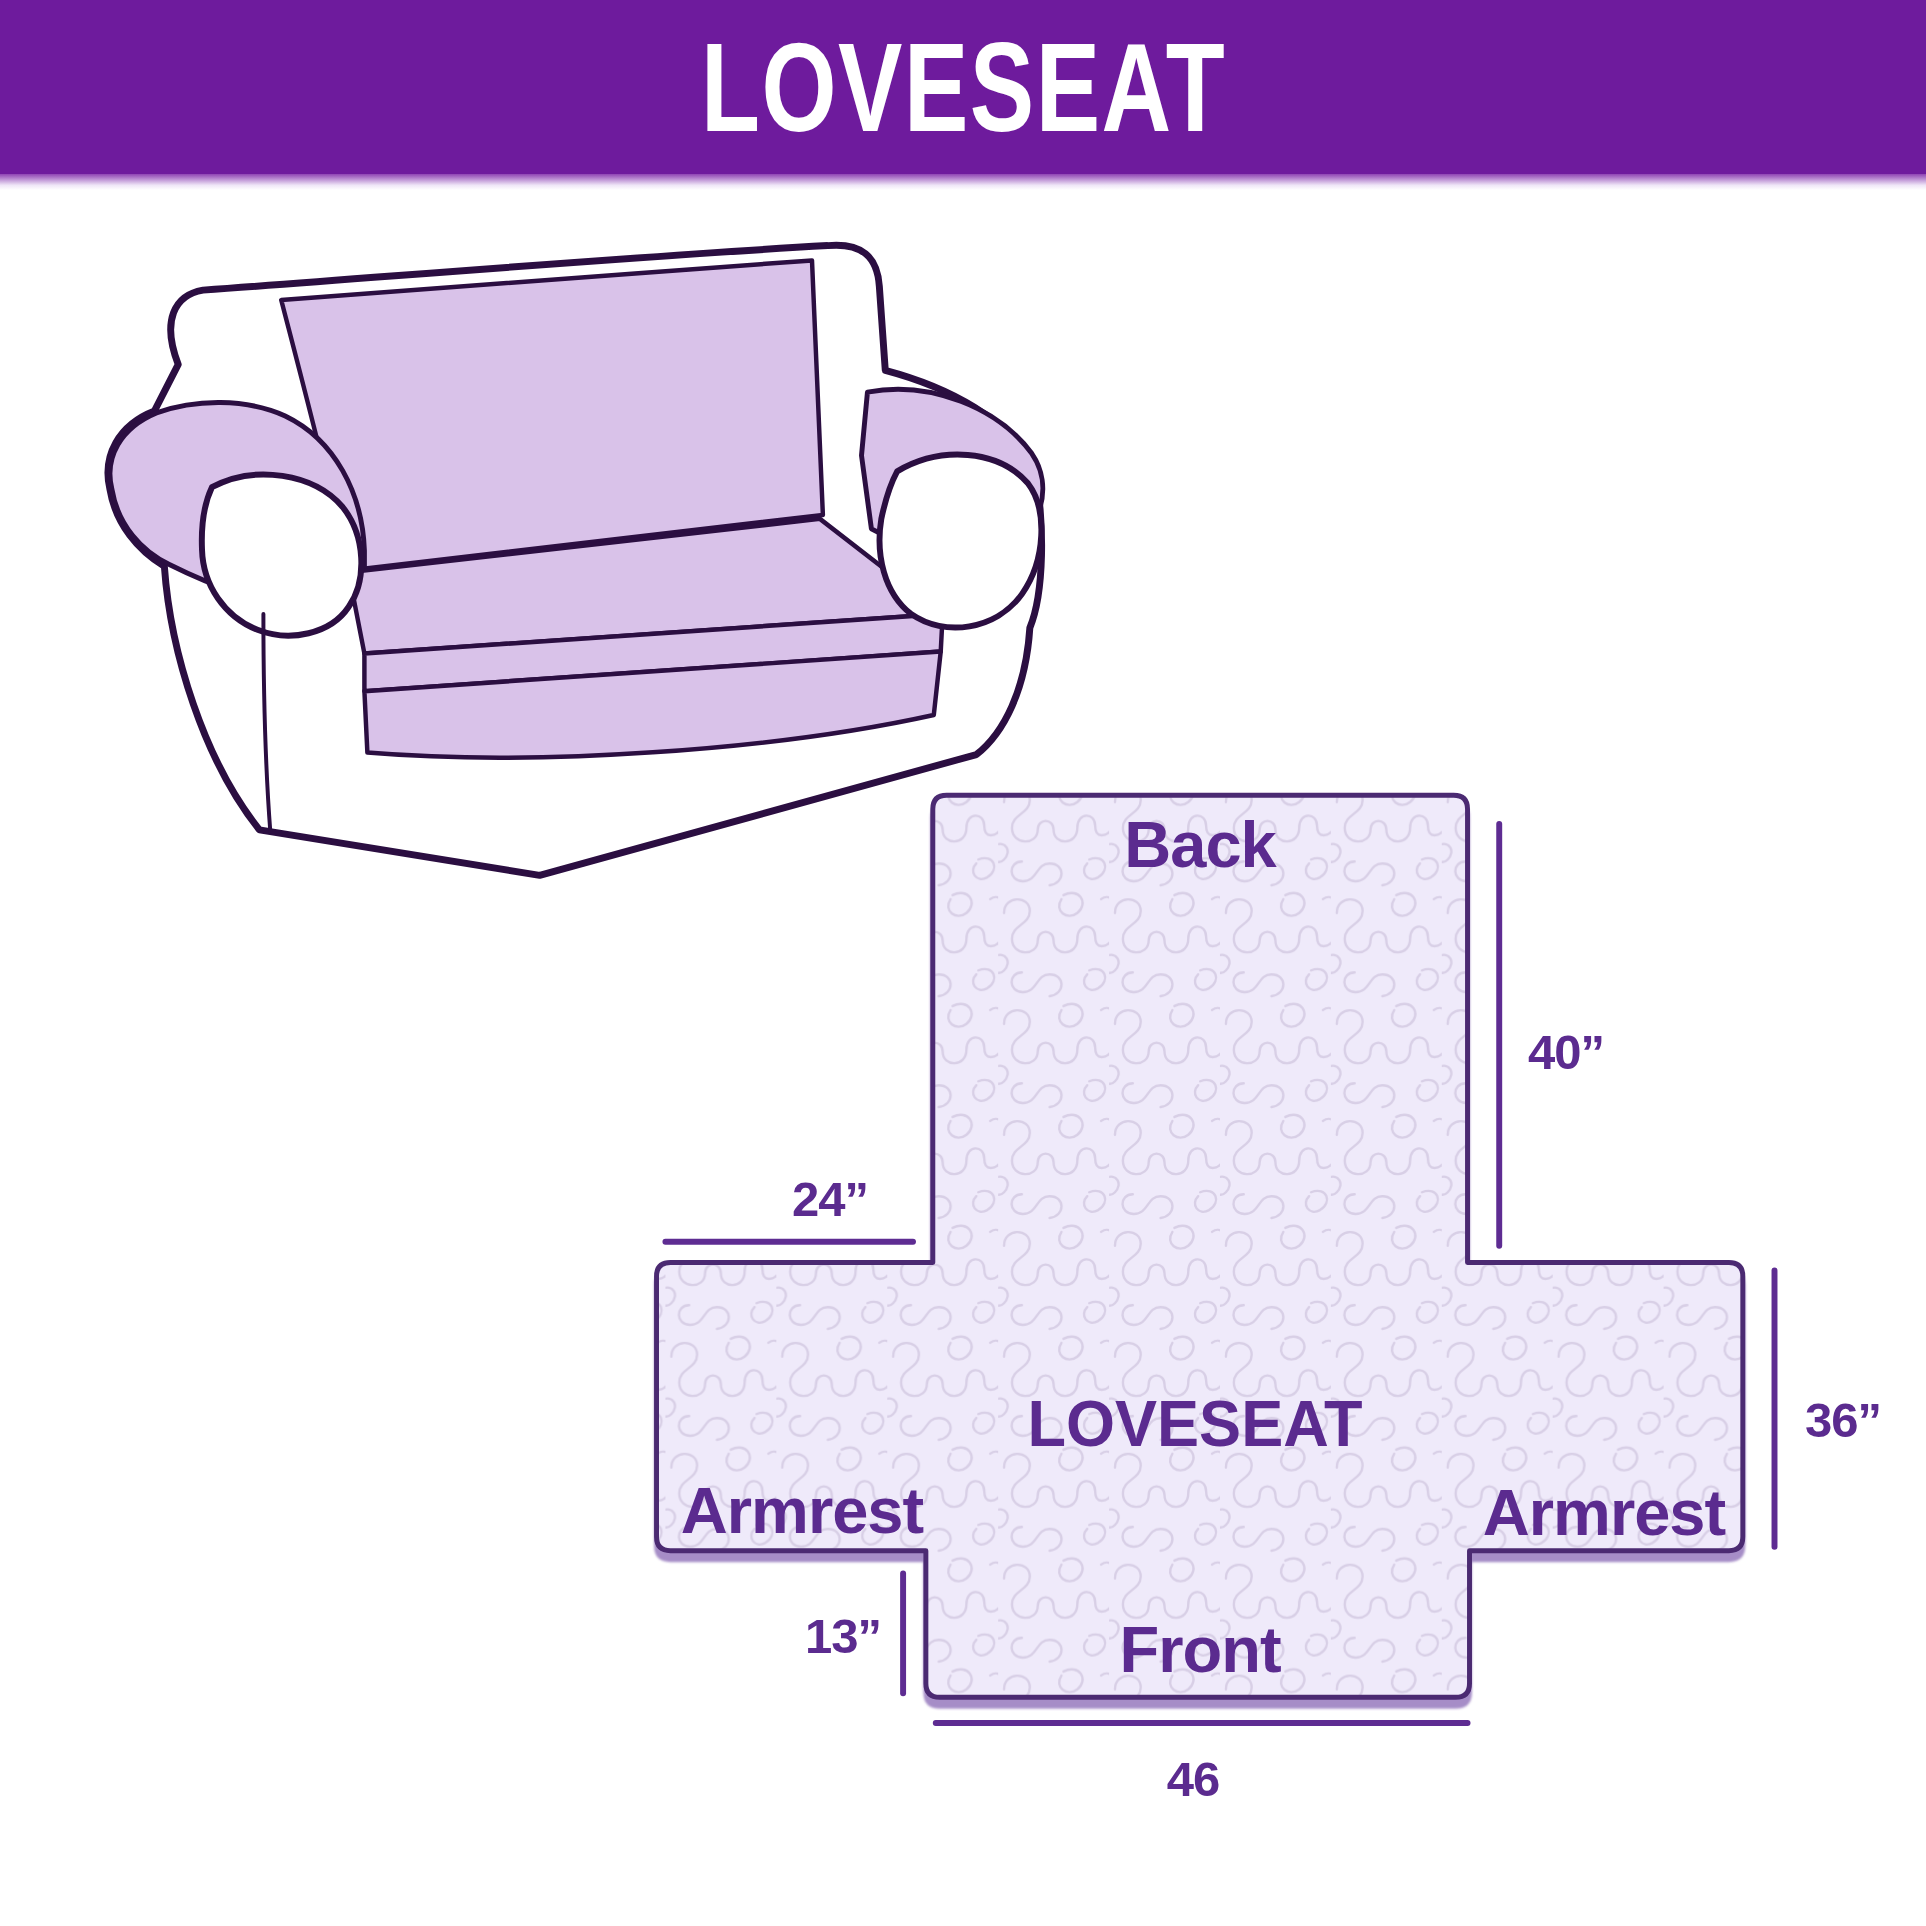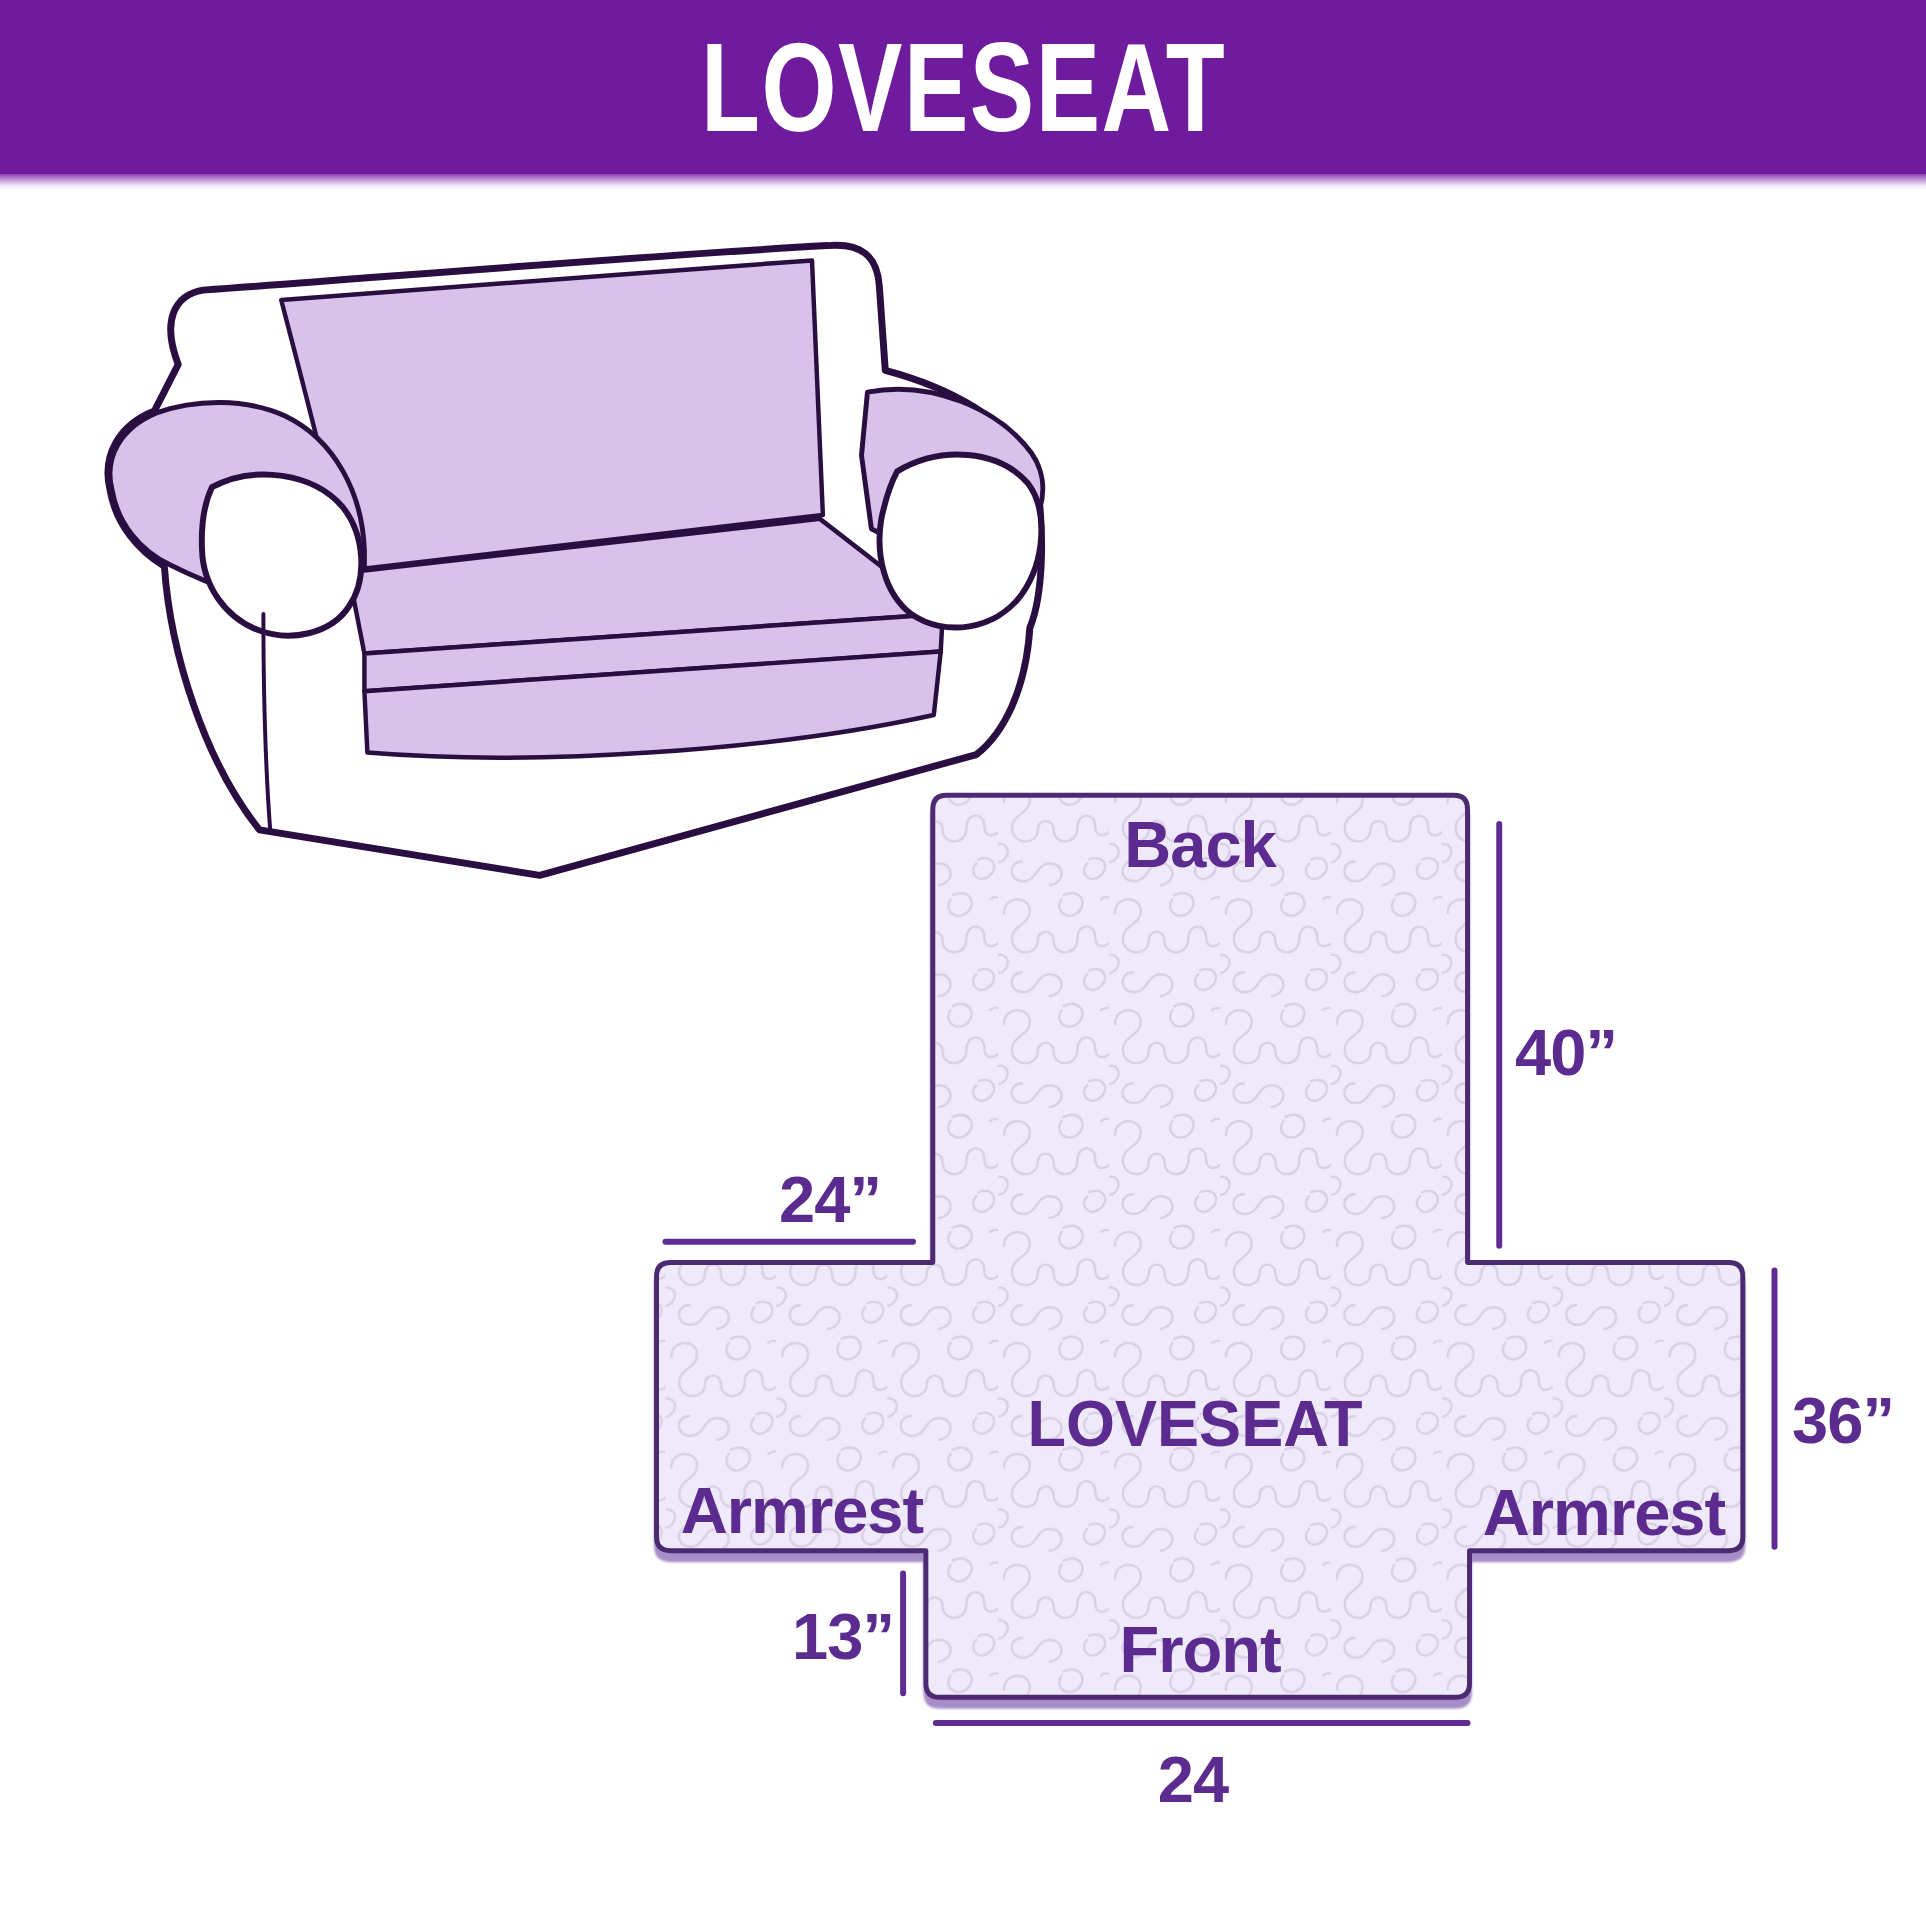--- a/index.html
+++ b/index.html
@@ -21,21 +21,21 @@
     background:linear-gradient(#8f44b4,#efe6f7 70%,#ffffff);
   }
   
   #scene{position:absolute;left:0;top:0;width:1927px;height:1927px;}
   
   .lbl{
     position:absolute;transform:translate(-50%,-50%);
     color:#5b2b8f;font-weight:bold;white-space:nowrap;letter-spacing:-1px;
   }
   .lbl.section{font-size:65px;}
-  .lbl.dim{font-size:65px;}
+  .lbl.dim{font-size:49px;}
   .lbl.piece{font-size:65px;letter-spacing:0px;transform:translate(-50%,-50%) scaleX(0.97);}
 </style>
 </head>
 <body>
 
 <div id="canvas">
 
   <div id="header">
     <span class="title">LOVESEAT</span>
   </div>
@@ -107,16 +107,16 @@
 
   <div class="lbl section" style="left:1200px;top:844px;">Back</div>
   <div class="lbl piece" style="left:1195px;top:1423px;">LOVESEAT</div>
   <div class="lbl section" style="left:802px;top:1510px;">Armrest</div>
   <div class="lbl section" style="left:1604px;top:1512px;">Armrest</div>
   <div class="lbl section" style="left:1200px;top:1649px;">Front</div>
   <div class="lbl dim" style="left:830px;top:1199px;">24”</div>
   <div class="lbl dim" style="left:1566px;top:1052px;">40”</div>
   <div class="lbl dim" style="left:1843px;top:1420px;">36”</div>
   <div class="lbl dim" style="left:843px;top:1636px;">13”</div>
-  <div class="lbl dim" style="left:1193px;top:1779px;">24</div>
+  <div class="lbl dim" style="left:1193px;top:1779px;">46</div>
 
 </div>
 
 
 </body></html>

